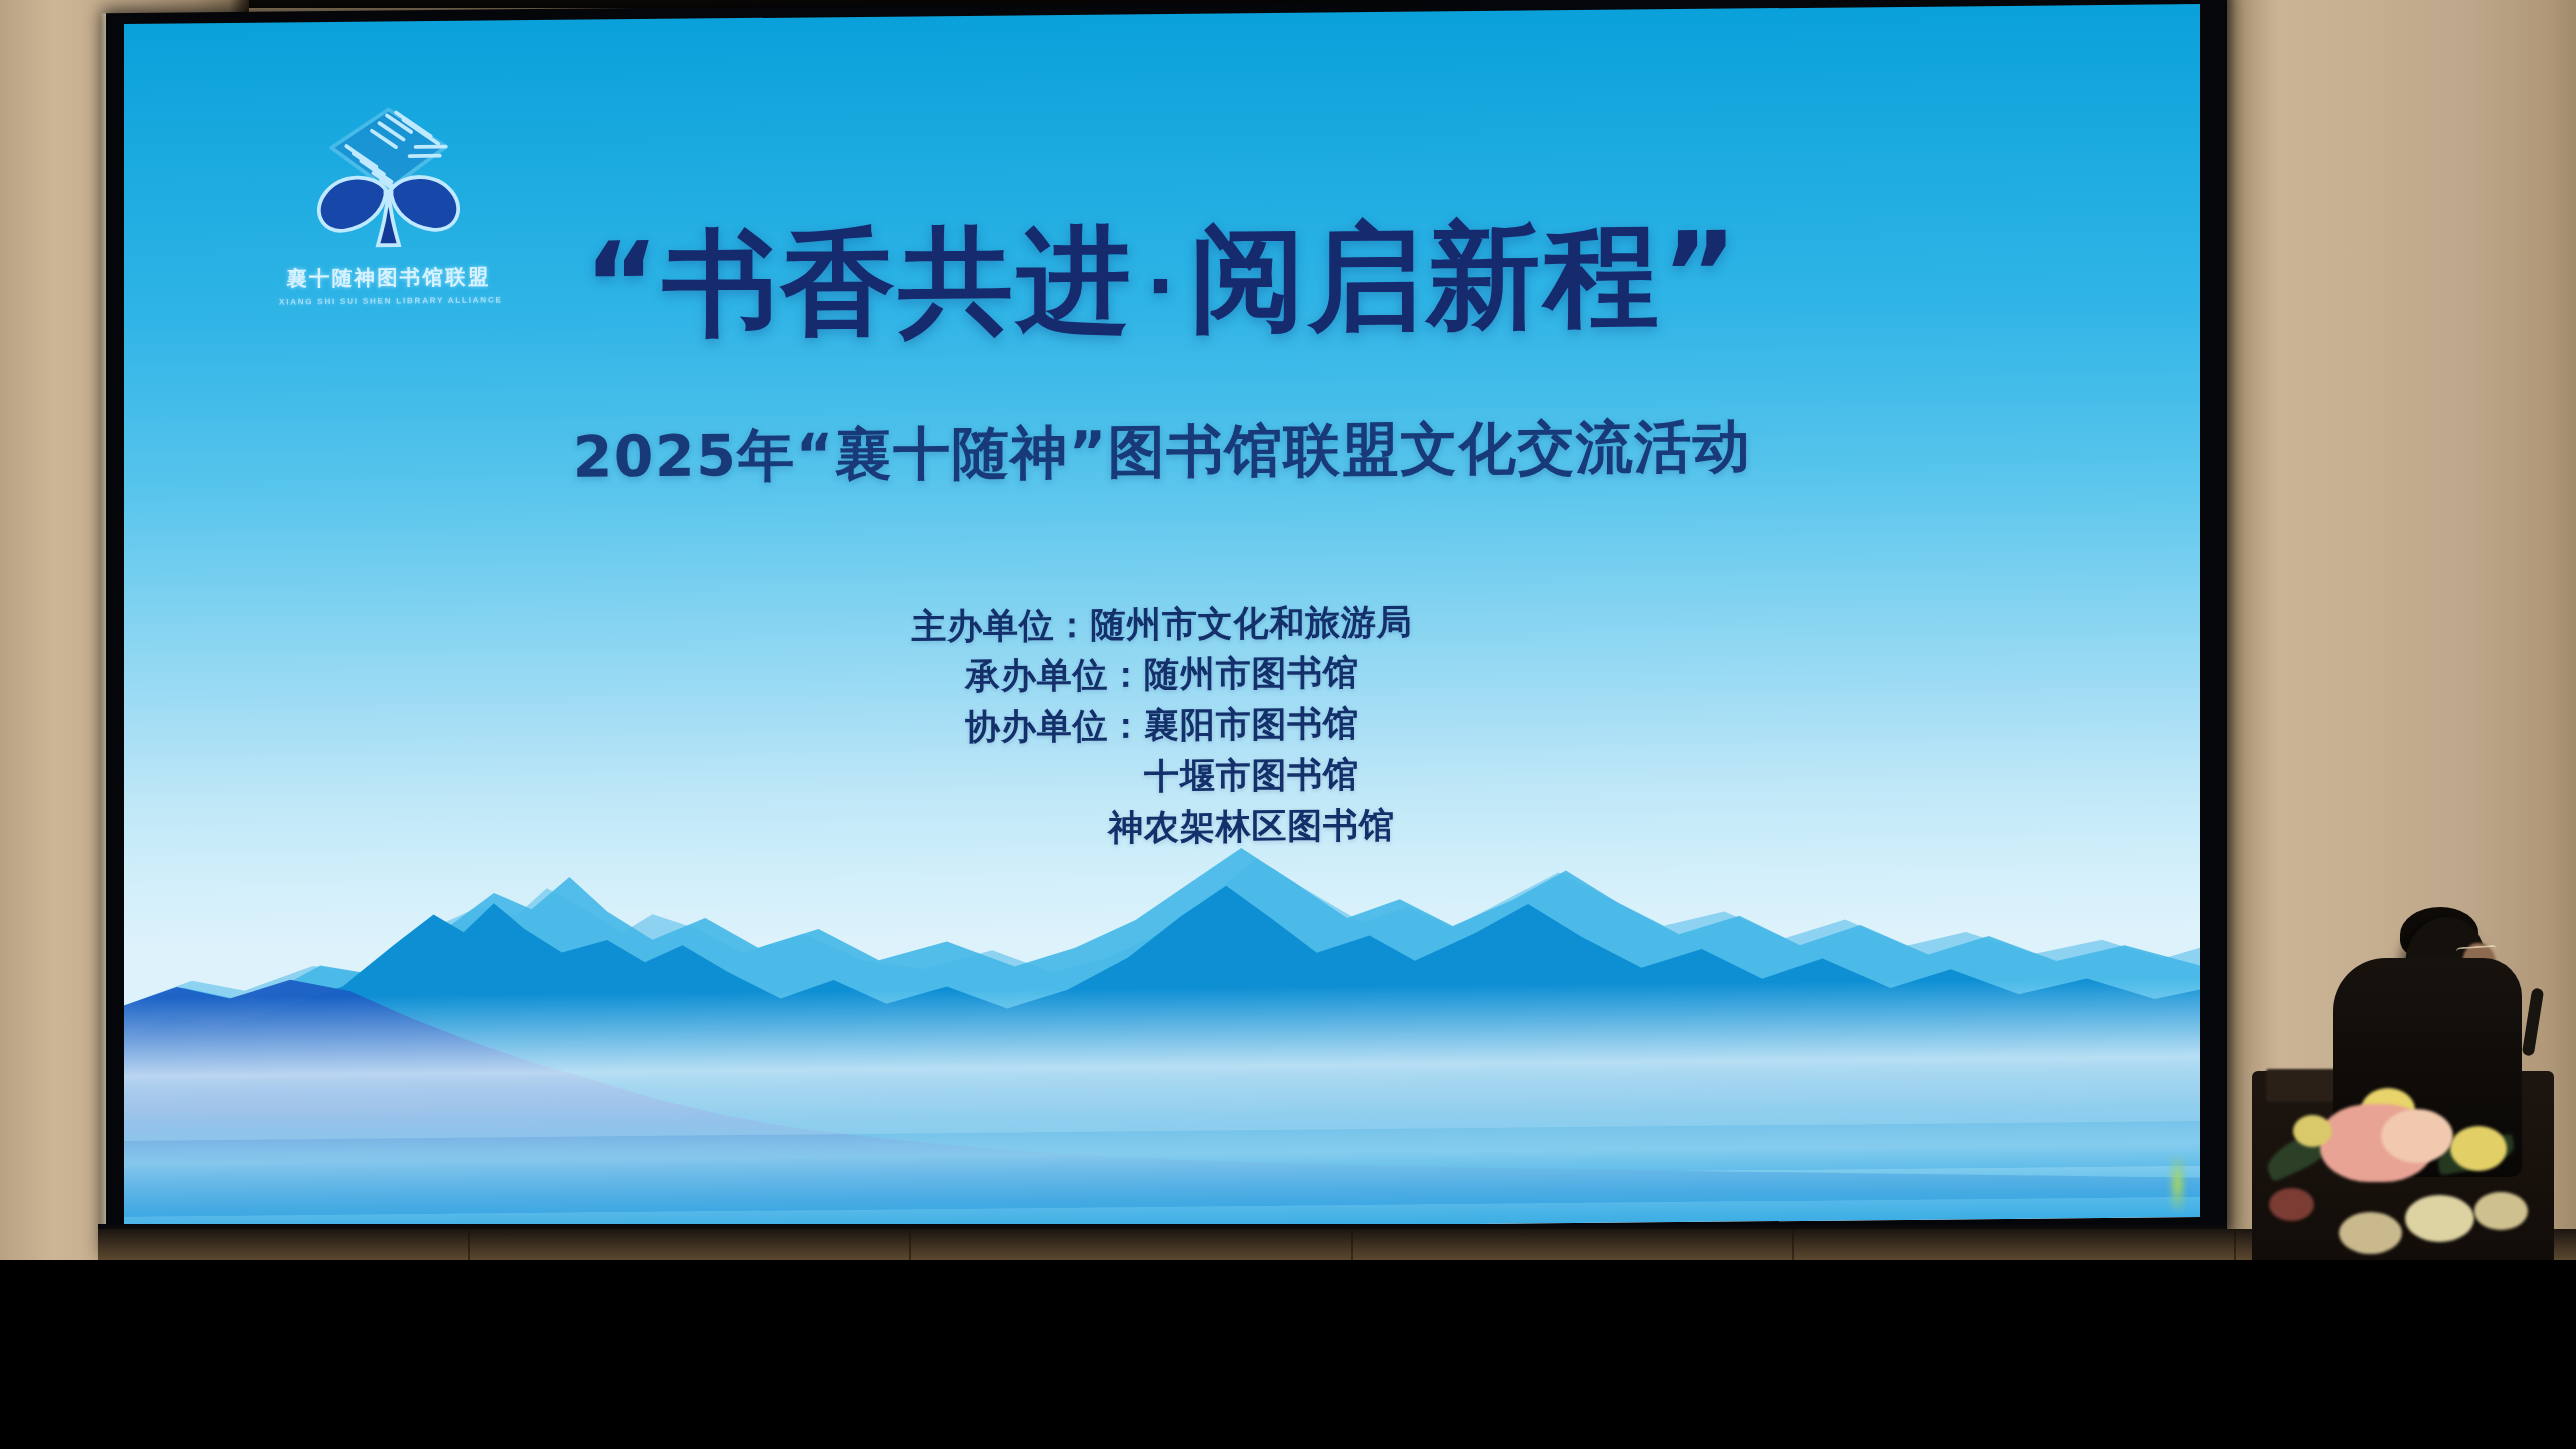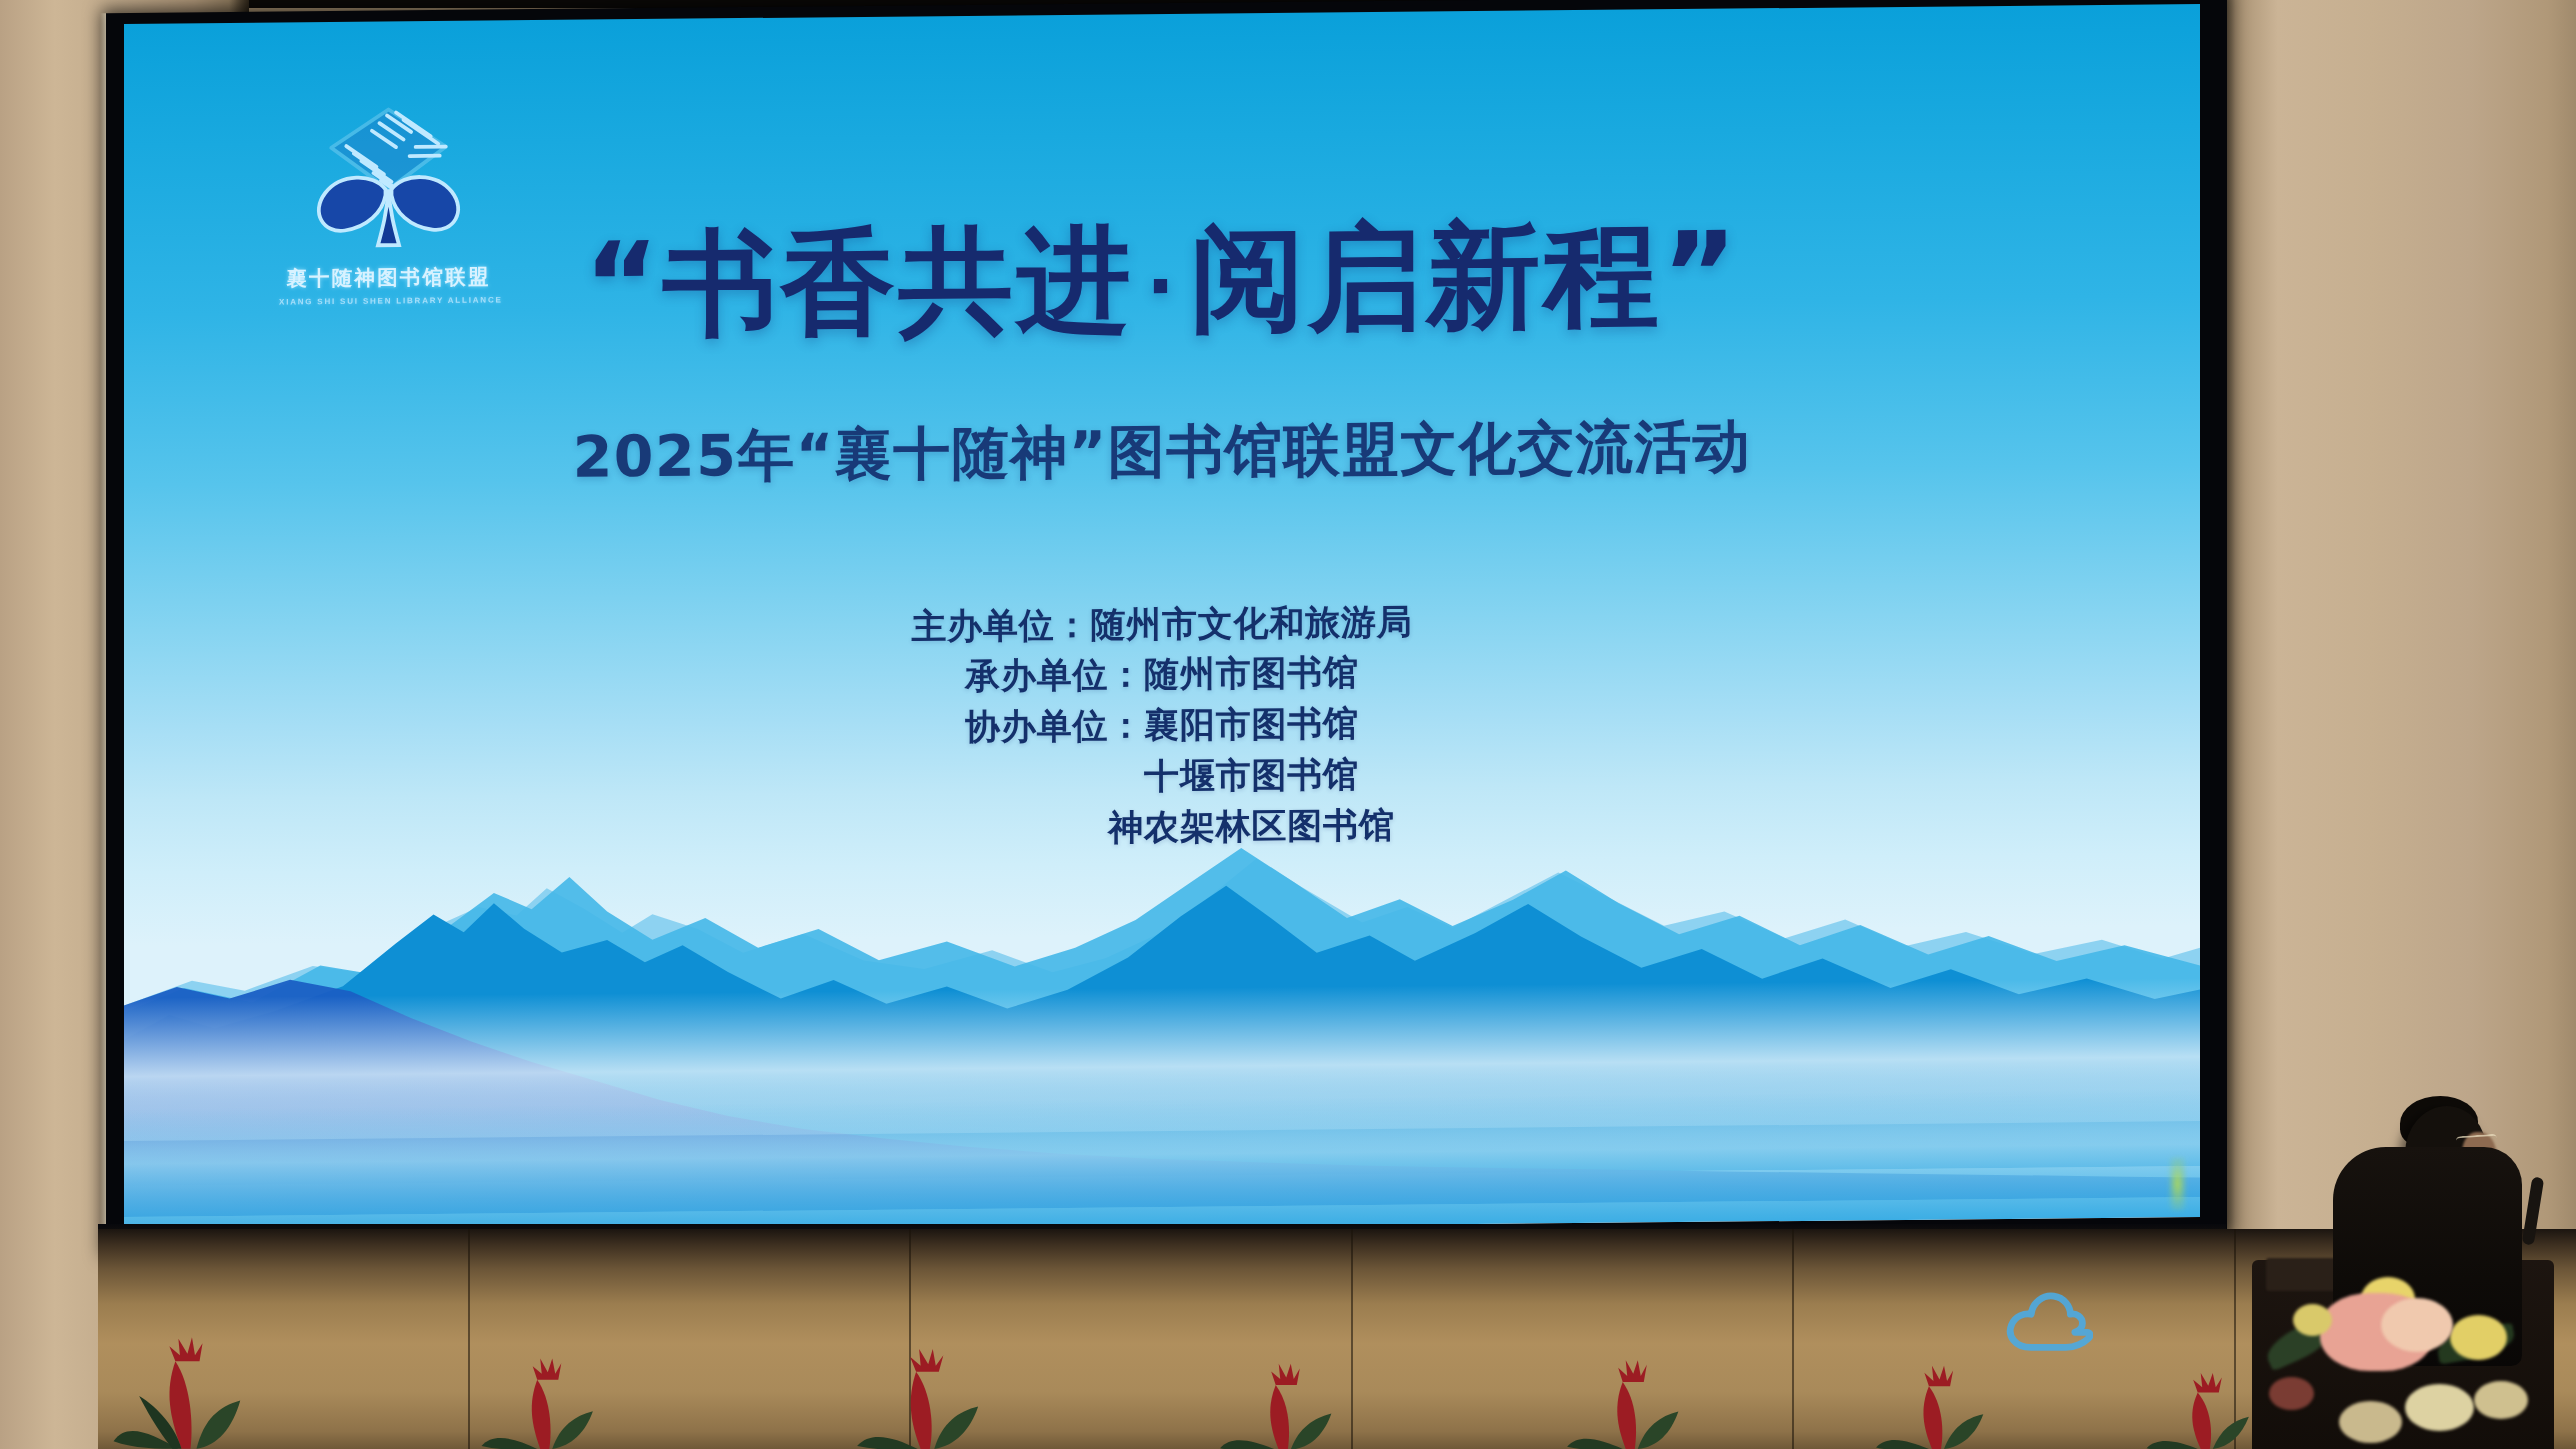--- a/index.html
+++ b/index.html
@@ -2,21 +2,21 @@
 <html style="font-size:12px"><head>
 <meta charset="utf-8">
 <style>
   html,body{margin:0;padding:0;background:#000;}
   body{
     font-family:"Liberation Sans","DejaVu Sans",sans-serif;
   }
   #stage{
     position:relative;
     width:2576px;
-    height:1449px;
+    height:1260px;
     overflow:hidden;
     background:#b29a78;
   }
 
   
   .room-wall{
     position:absolute;inset:0;
     background:
       linear-gradient(90deg,
         #bda68a 0%, #c4ad90 2%, #b79f82 4.5%,

